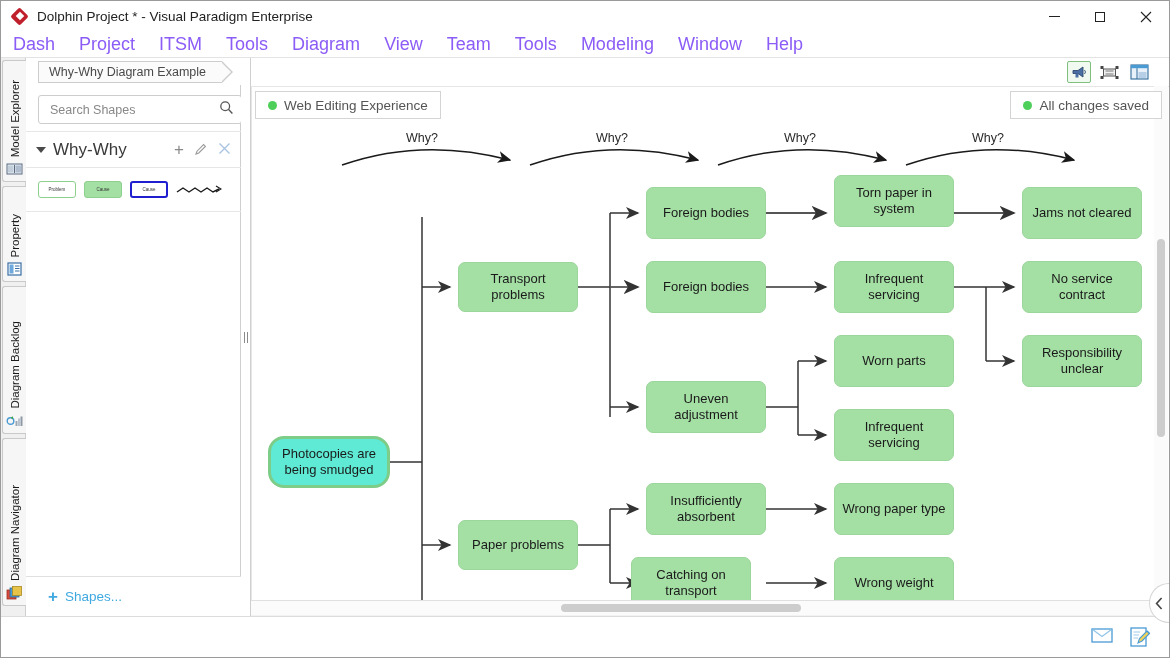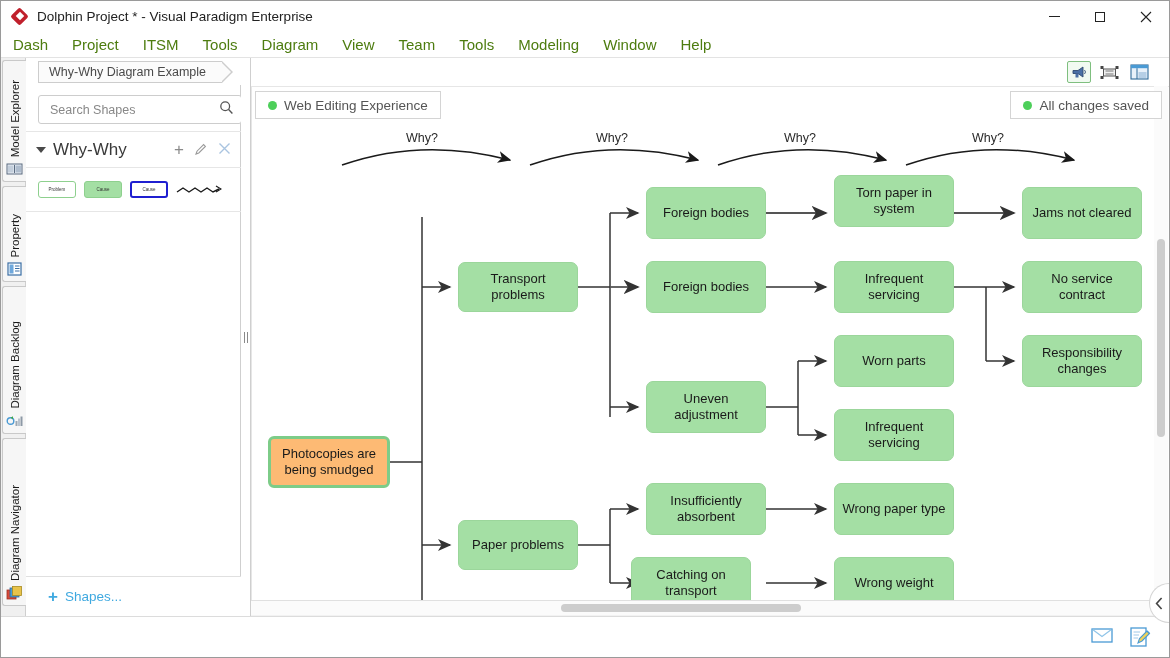--- a/index.html
+++ b/index.html
@@ -48,21 +48,21 @@
   .sq { width: 10px; height: 10px; border: 1px solid #222; }
   .dash { width: 11px; height: 1px; background: #222; }
 
   
   .menubar {
     position: absolute; left: 0; top: 31px; width: 1168px; height: 26px;
     background: #ffffff; display: flex; align-items: center;
     border-bottom: 1px solid #e3e3e3;
   }
   .menuitem {
-    font-size: 15px; color: #4d7c0f; padding: 4px 12px; white-space: nowrap;
+    font-size: 18px; color: #8b5cf6; padding: 4px 12px; white-space: nowrap;
   }
 
   
   .vtabs {
     position: absolute; left: 0; top: 57px; width: 25px; height: 558px;
     background: #f0f0f0; border-right: 1px solid #cfcfcf;
   }
   .vtab {
     position: absolute; left: 1px; width: 24px;
     background: #f6f6f6; border: 1px solid #c9c9c9; border-right: none;
@@ -206,21 +206,21 @@
 
   .diagram { position: absolute; left: 0; top: 0; width: 918px; height: 530px; }
   .node {
     position: absolute; border-radius: 7px;
     display: flex; align-items: center; justify-content: center; text-align: center;
     font-size: 13px; color: #1a1a1a; line-height: 1.25;
     background: #a4dfa4; border: 1px solid #9bd69b;
     padding: 2px 6px;
   }
   .node.root {
-    background: #fdba74; border: 3px solid #7dcc88; border-radius: 6px;
+    background: #5eead4; border: 3px solid #7dcc88; border-radius: 16px;
     color: #1a1a1a;
   }
   .whylabel {
     position: absolute; font-size: 12.5px; color: #2a2a2a;
   }
 
   
   .vscroll {
     position: absolute; right: 1px; top: 85px; width: 14px; height: 530px;
     background: #fbfbfb;
@@ -565,21 +565,21 @@
           <span>Wrong weight</span>
         </div>
 
       <div class="node" style="left:770px; top:100px; width:120px; height:52px;">
           <span>Jams not cleared</span>
         </div>
       <div class="node" style="left:770px; top:174px; width:120px; height:52px;">
           <span>No service contract</span>
         </div>
       <div class="node" style="left:770px; top:248px; width:120px; height:52px;">
-          <span>Responsibility changes</span>
+          <span>Responsibility unclear</span>
         </div>
     </div>
   </div>
 
   <div class="vscroll">
     <div class="thumb"></div>
   </div>
   <div class="bottomgap"></div>
   <div class="hscroll">
     <div class="thumb"></div>

